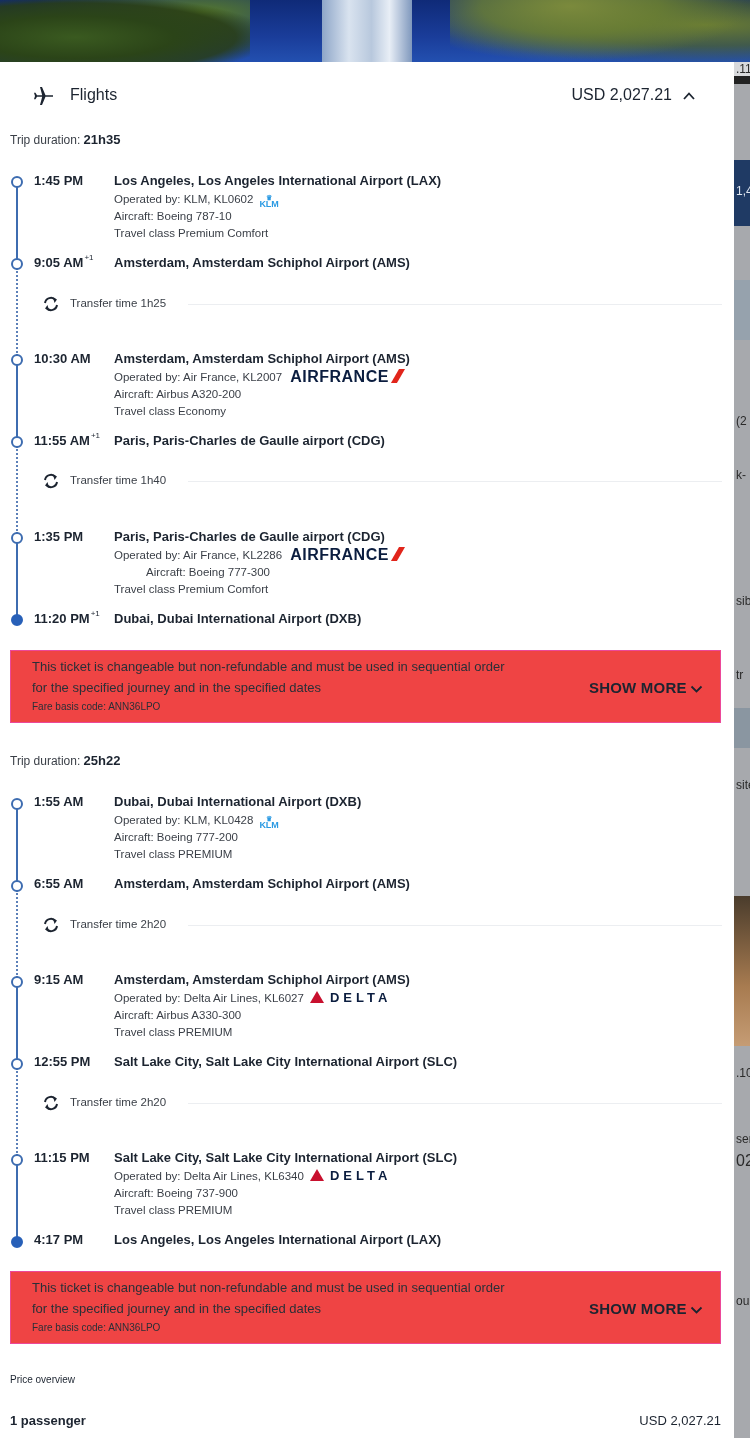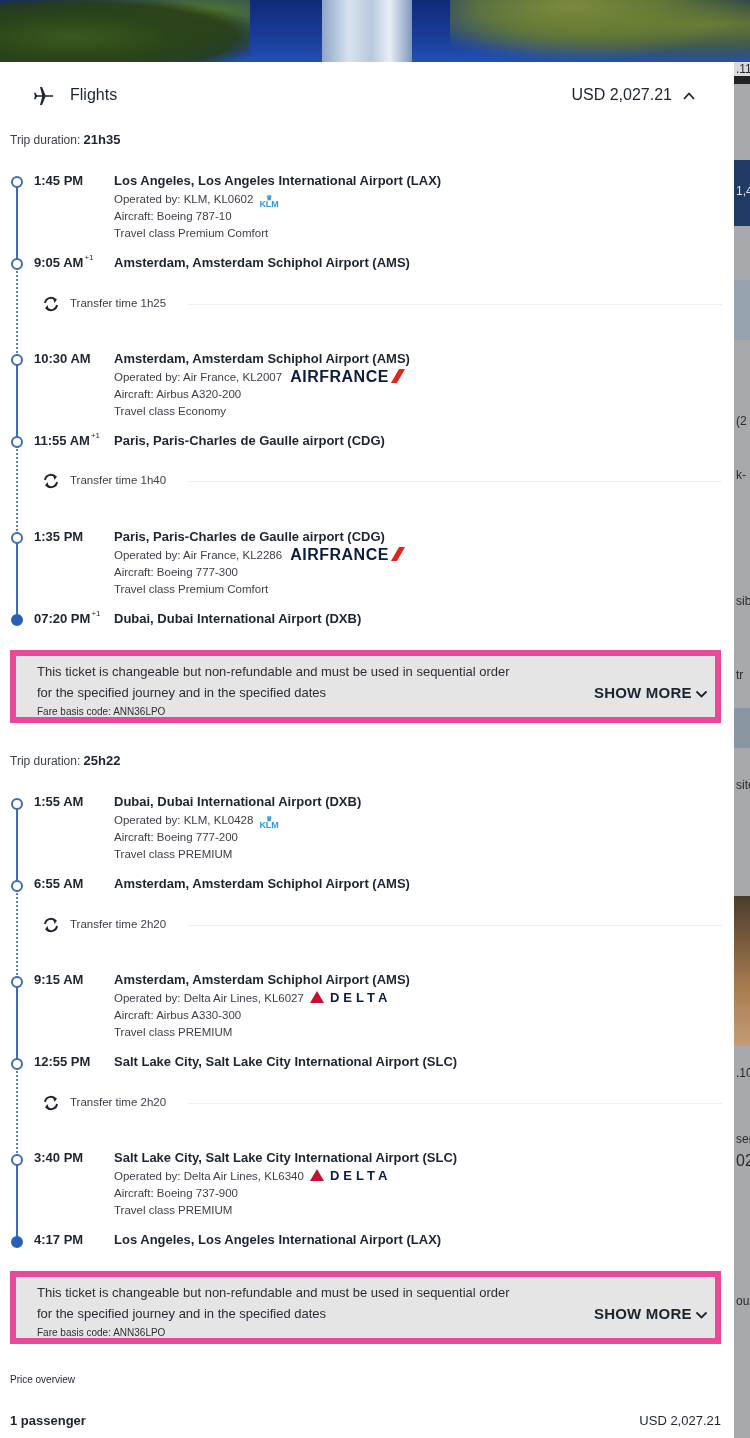--- a/index.html
+++ b/index.html
@@ -66,21 +66,21 @@
   .logo-af .stripe { display: inline-block; width: 6px; height: 14px; background: #e1251b; transform: skewX(-30deg); margin-left: 6px; vertical-align: -1px; }
   .logo-delta { display: inline-block; vertical-align: middle; margin-left: 6px; font-weight: 700; font-size: 13px; letter-spacing: 4px; color: #0b1d3f; position: relative; top: -1px; }
   .logo-delta .tri { display: inline-block; width: 0; height: 0; border-left: 7px solid transparent; border-right: 7px solid transparent; border-bottom: 12px solid #c8102e; vertical-align: -1px; margin-right: 6px; }
 
   .transfer { position: absolute; left: 42px; height: 18px; width: 680px; }
   .transfer .refresh-icon { position: absolute; left: 0; top: 0; width: 18px; height: 18px; }
   .transfer .label { position: absolute; left: 28px; top: 2px; font-size: 11.5px; color: #3a3f47; white-space: nowrap; }
   .transfer .rule { position: absolute; left: 146px; right: 0; top: 9px; height: 1px; background: #eceef1; }
 
   .fare-box {
-    position: absolute; left: 10px; width: 711px; height: 73px; background: #e5e5e5; border: 6px solid #ec4899;
+    position: absolute; left: 10px; width: 711px; height: 73px; background: #ef4444; border: 1px solid #ec4899;
   }
   .fare-box .line1 { position: absolute; left: 21px; top: 8px; font-size: 13px; color: #2a2f37; }
   .fare-box .line2 { position: absolute; left: 21px; top: 29px; font-size: 13px; color: #2a2f37; }
   .fare-box .code { position: absolute; left: 21px; top: 50px; font-size: 10px; color: #2a2f37; }
   .fare-box .show-more { position: absolute; left: 578px; top: 28px; font-size: 15px; font-weight: 700; color: #1c2430; letter-spacing: 0.2px; cursor: pointer; white-space: nowrap; }
   .fare-box .show-more svg { vertical-align: -1px; margin-left: 3px; }
 
   .price-overview { position: absolute; left: 10px; top: 1312px; font-size: 10px; color: #1c2430; }
   .passenger-label { position: absolute; left: 10px; top: 1351px; font-size: 13px; font-weight: 700; color: #1c2430; }
   .passenger-price { position: absolute; right: 13px; top: 1351px; font-size: 13px; color: #1c2430; }
@@ -184,23 +184,23 @@
         <path d="M7 15.5 L3 13.5 L5.5 10 Z" fill="#1c2430"></path>
       </svg>
       <span class="label">Transfer time 1h40</span>
       <div class="rule"></div>
     </div>
 
     <div>
       <div class="seg-time" style="top:467px;"><span>1:35 PM</span></div>
       <div class="seg-place" style="top:467px;">Paris, Paris-Charles de Gaulle airport (CDG)</div>
       <div class="seg-detail" style="top:485px;"><span>Operated by: Air France, KL2286</span><span class="logo-af"><span>AIRFRANCE</span><span class="stripe"></span></span></div>
-      <div class="seg-detail" style="top:502px;">Aircraft: Boeing 777-300</div>
+      <div class="seg-detail" style="top:502px;margin-left:32px;">Aircraft: Boeing 777-300</div>
       <div class="seg-detail" style="top:519px;">Travel class Premium Comfort</div>
-      <div class="seg-time" style="top:549px;"><span>07:20 PM</span><sup>+1</sup></div>
+      <div class="seg-time" style="top:549px;"><span>11:20 PM</span><sup>+1</sup></div>
       <div class="seg-place" style="top:549px;">Dubai, Dubai International Airport (DXB)</div>
     </div>
 
     <div class="fare-box" style="top:588px;">
       <div class="line1">This ticket is changeable but non-refundable and must be used in sequential order</div>
       <div class="line2">for the specified journey and in the specified dates</div>
       <div class="code">Fare basis code: ANN36LPO</div>
       <div class="show-more">
         <span>SHOW MORE</span><svg width="13" height="10" viewBox="0 0 13 10">
             <path d="M1.5 2.5 L6.5 7.5 L11.5 2.5" stroke="#1c2430" stroke-width="1.8" fill="none"></path>
@@ -263,21 +263,21 @@
         <path d="M3 8 A6 6 0 0 1 13.5 5" stroke="#1c2430" stroke-width="2" fill="none"></path>
         <path d="M11 2.5 L15 4.5 L12.5 8 Z" fill="#1c2430"></path>
         <path d="M15 10 A6 6 0 0 1 4.5 13" stroke="#1c2430" stroke-width="2" fill="none"></path>
         <path d="M7 15.5 L3 13.5 L5.5 10 Z" fill="#1c2430"></path>
       </svg>
       <span class="label">Transfer time 2h20</span>
       <div class="rule"></div>
     </div>
 
     <div>
-      <div class="seg-time" style="top:1088px;"><span>3:40 PM</span></div>
+      <div class="seg-time" style="top:1088px;"><span>11:15 PM</span></div>
       <div class="seg-place" style="top:1088px;">Salt Lake City, Salt Lake City International Airport (SLC)</div>
       <div class="seg-detail" style="top:1106px;"><span>Operated by: Delta Air Lines, KL6340</span><span class="logo-delta"><span class="tri"></span><span>DELTA</span></span></div>
       <div class="seg-detail" style="top:1123px;">Aircraft: Boeing 737-900</div>
       <div class="seg-detail" style="top:1140px;">Travel class PREMIUM</div>
       <div class="seg-time" style="top:1170px;"><span>4:17 PM</span></div>
       <div class="seg-place" style="top:1170px;">Los Angeles, Los Angeles International Airport (LAX)</div>
     </div>
 
     <div class="fare-box" style="top:1209px;">
       <div class="line1">This ticket is changeable but non-refundable and must be used in sequential order</div>

